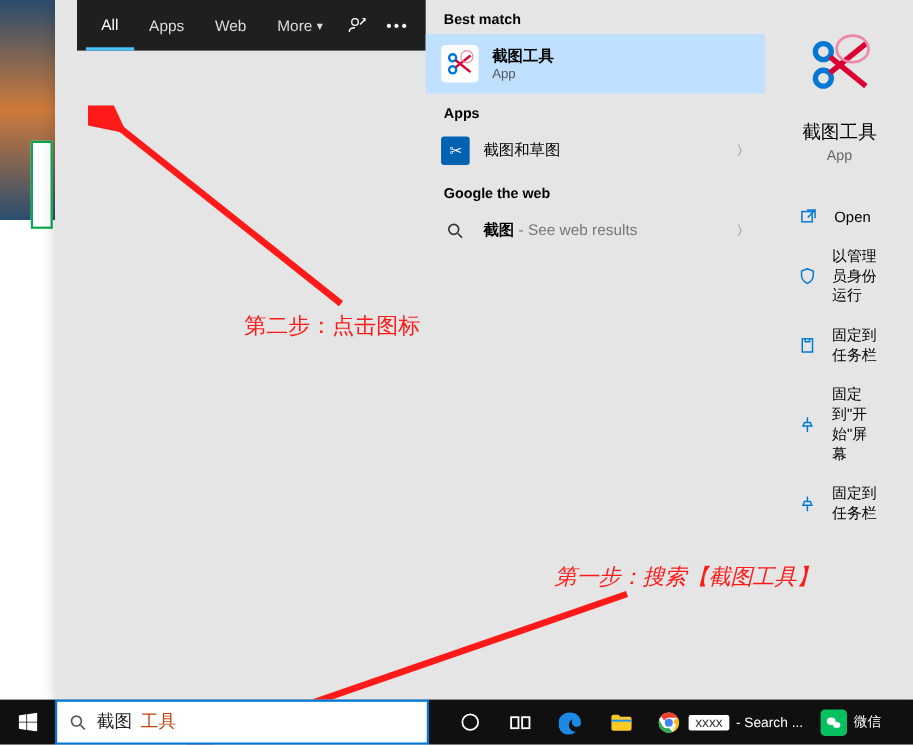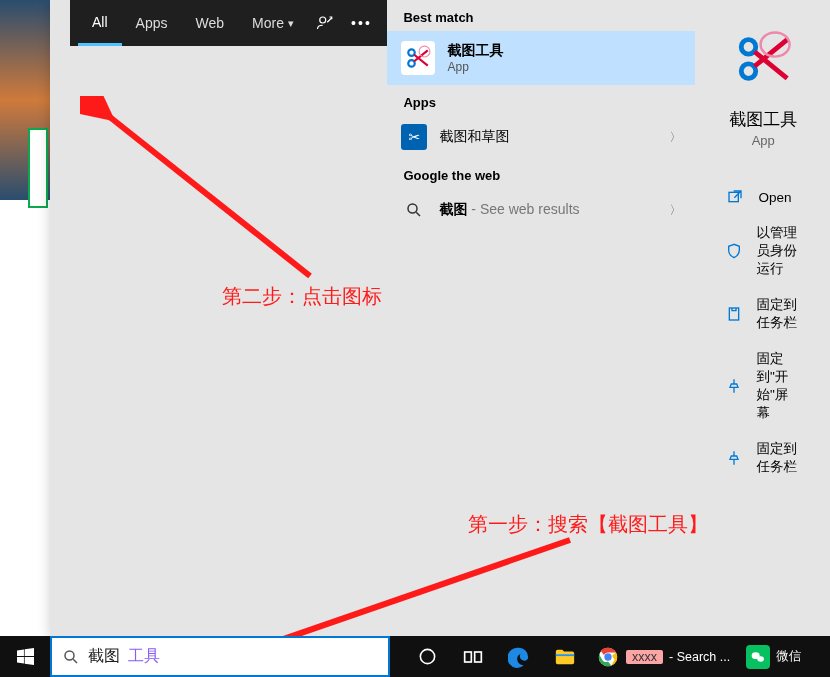--- a/index.html
+++ b/index.html
@@ -178,21 +178,21 @@
               </svg>
             </span>
           <span>固定到任务栏</span>
         </div>
       </div>
     </div>
   </div>
 </div>
 
 <div class="annot" style="left:222px; top:283px;">第二步：点击图标</div>
-<div class="annot" style="left:468px; top:511px;">第一步：搜索【截图工具】</div>
+<div class="annot" style="left:504px; top:511px;font-style:italic;">第一步：搜索【截图工具】</div>
 
 <svg class="arrow-svg" style="left:80px; top:96px;" width="300" height="200">
   <defs>
       <marker id="ah2" markerWidth="12" markerHeight="12" refX="2" refY="6" orient="auto">
         <path d="M12 0 0 6 12 12Z" fill="#ff1a1a"></path>
       </marker>
     </defs>
   <line x1="230" y1="180" x2="26" y2="18" stroke="#ff1a1a" stroke-width="6" marker-end="url(#ah2)"></line>
 </svg>
 <svg class="arrow-svg" style="left:170px; top:530px;" width="420" height="150">
@@ -209,21 +209,21 @@
     <svg width="17" height="17" viewBox="0 0 24 24">
         <path fill="#fff" d="M0 3.4 9.8 2v9.4H0V3.4Zm0 17.2 9.8 1.4v-9.4H0v8Zm10.8 1.5L24 24V12.6H10.8v9.5Zm0-20.2v9.5H24V0L10.8 1.9Z"></path>
       </svg>
   </div>
   <div class="search-box">
     <svg width="18" height="18" viewBox="0 0 24 24" fill="none" stroke="#555" stroke-width="2">
         <circle cx="10" cy="10" r="6"></circle>
         <path d="m20 20-5-5"></path>
       </svg>
     <span style="font-size:16px;color:#222">截图</span>
-      <span style="font-size:16px;color:#8b5cf6">工具</span>
+      <span style="font-size:16px;color:#c2410c">工具</span>
   </div>
   <div class="tb-spacer"></div>
   <div class="tb-btn">
     <svg width="19" height="19" viewBox="0 0 24 24" fill="none" stroke="#fff" stroke-width="2">
         <circle cx="12" cy="12" r="9"></circle>
       </svg>
   </div>
   <div class="tb-btn">
     <svg width="20" height="20" viewBox="0 0 24 24" fill="none" stroke="#fff" stroke-width="2">
         <rect x="2" y="6" width="8" height="12"></rect>
@@ -244,21 +244,21 @@
   <div class="tb-item">
     <span class="app-ico">
       <svg width="22" height="22" viewBox="0 0 24 24">
           <circle cx="12" cy="12" r="10" fill="#fff"></circle>
           <path d="M12 2a10 10 0 0 1 8.7 5H12a5 5 0 0 0-4.5 2.8L3.9 5A10 10 0 0 1 12 2Z" fill="#ea4335"></path>
           <path d="M22 12a10 10 0 0 1-6.4 9.3l3.6-6.3A5 5 0 0 0 17 12a5 5 0 0 0-.3-1.7L20.7 7A10 10 0 0 1 22 12Z" fill="#fbbc05"></path>
           <path d="M12 22a10 10 0 0 1-9.6-12.8l3.6 6.3A5 5 0 0 0 12 17l3.6 4.3A10 10 0 0 1 12 22Z" fill="#34a853"></path>
           <circle cx="12" cy="12" r="4" fill="#4285f4"></circle>
         </svg>
     </span>
-    <span style="background:#fca5a5;color:#333;border-radius:2px;padding:0 6px">xxxx</span>
+    <span style="background:#ffffff;color:#333;border-radius:2px;padding:0 6px">xxxx</span>
     <span> - Search ...</span>
   </div>
   <div class="tb-item">
     <span class="app-ico" style="background:#07c160;border-radius:4px">
       <svg width="16" height="16" viewBox="0 0 24 24" fill="#fff">
           <ellipse cx="8.5" cy="10" rx="6" ry="5"></ellipse>
           <ellipse cx="16" cy="15" rx="5" ry="4"></ellipse>
         </svg>
     </span>
     <span>微信</span>

